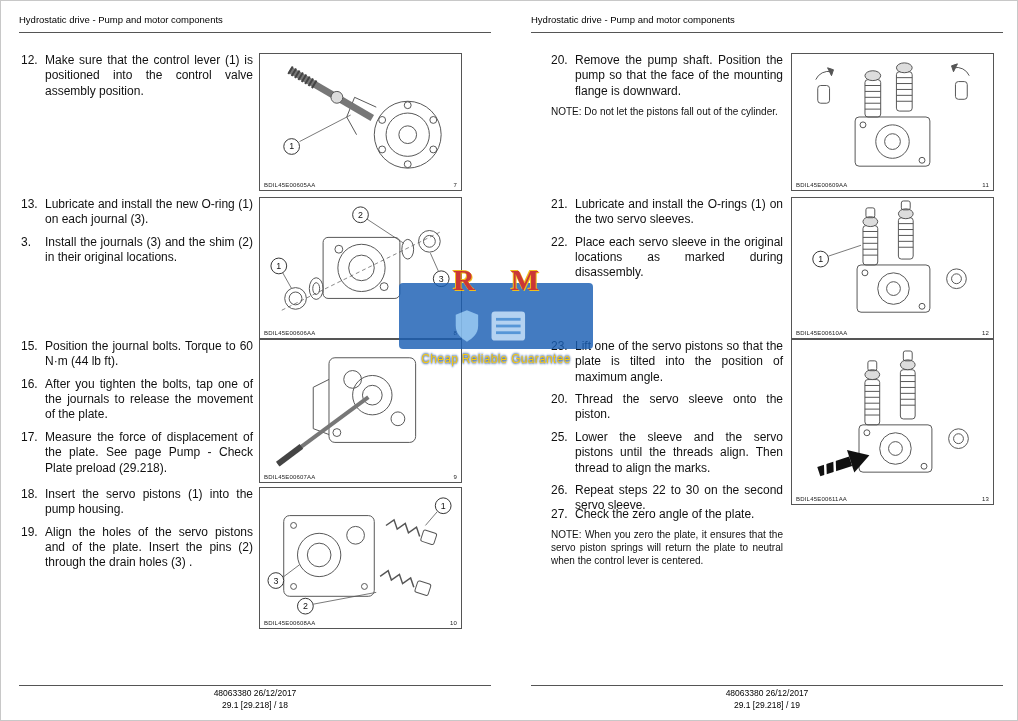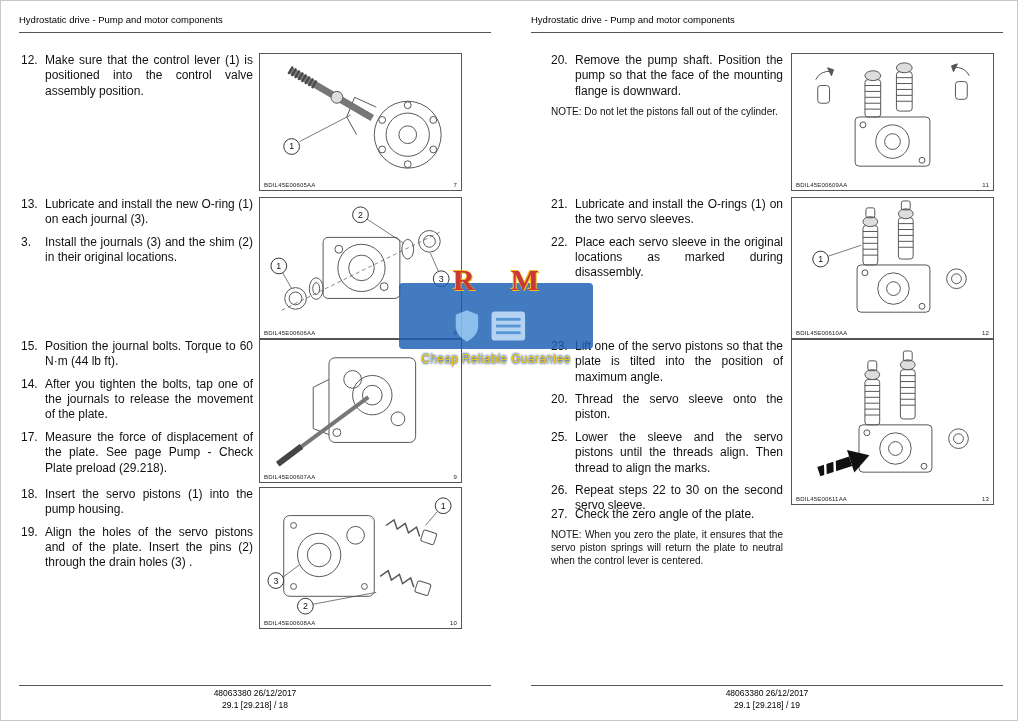--- a/index.html
+++ b/index.html
@@ -63,21 +63,21 @@
       <span class="step-text">Install the journals (3) and the shim (2) in their original locations.</span>
     </div>
   </div>
 
   <div class="steps" style="left:20px;top:338px;width:232px">
     <div class="step">
       <span class="step-num">15.</span>
       <span class="step-text">Position the journal bolts. Torque to 60 N·m (44 lb ft).</span>
     </div>
     <div class="step">
-      <span class="step-num">14.</span>
+      <span class="step-num">16.</span>
       <span class="step-text">After you tighten the bolts, tap one of the journals to release the movement of the plate.</span>
     </div>
     <div class="step">
       <span class="step-num">17.</span>
       <span class="step-text">Measure the force of displacement of the plate. See page Pump - Check Plate preload (29.218).</span>
     </div>
   </div>
 
   <div class="steps" style="left:20px;top:486px;width:232px">
     <div class="step">

